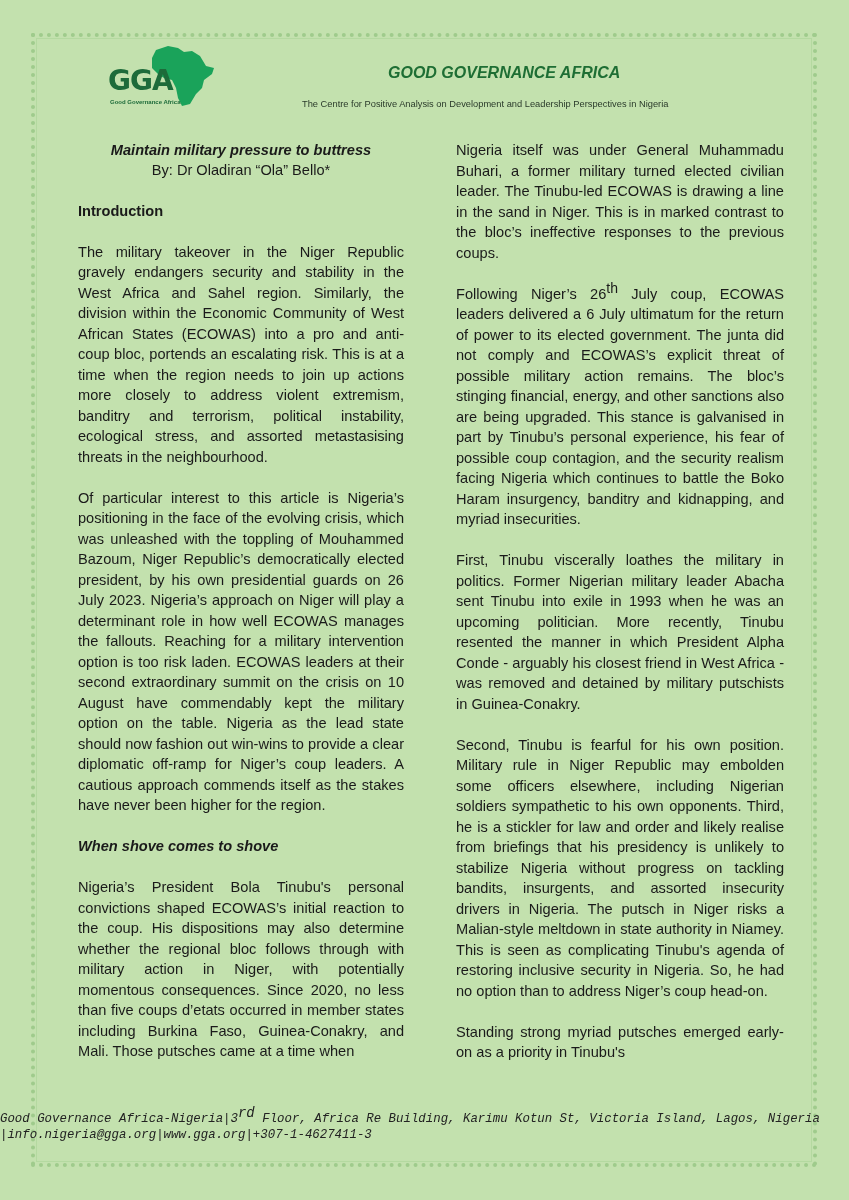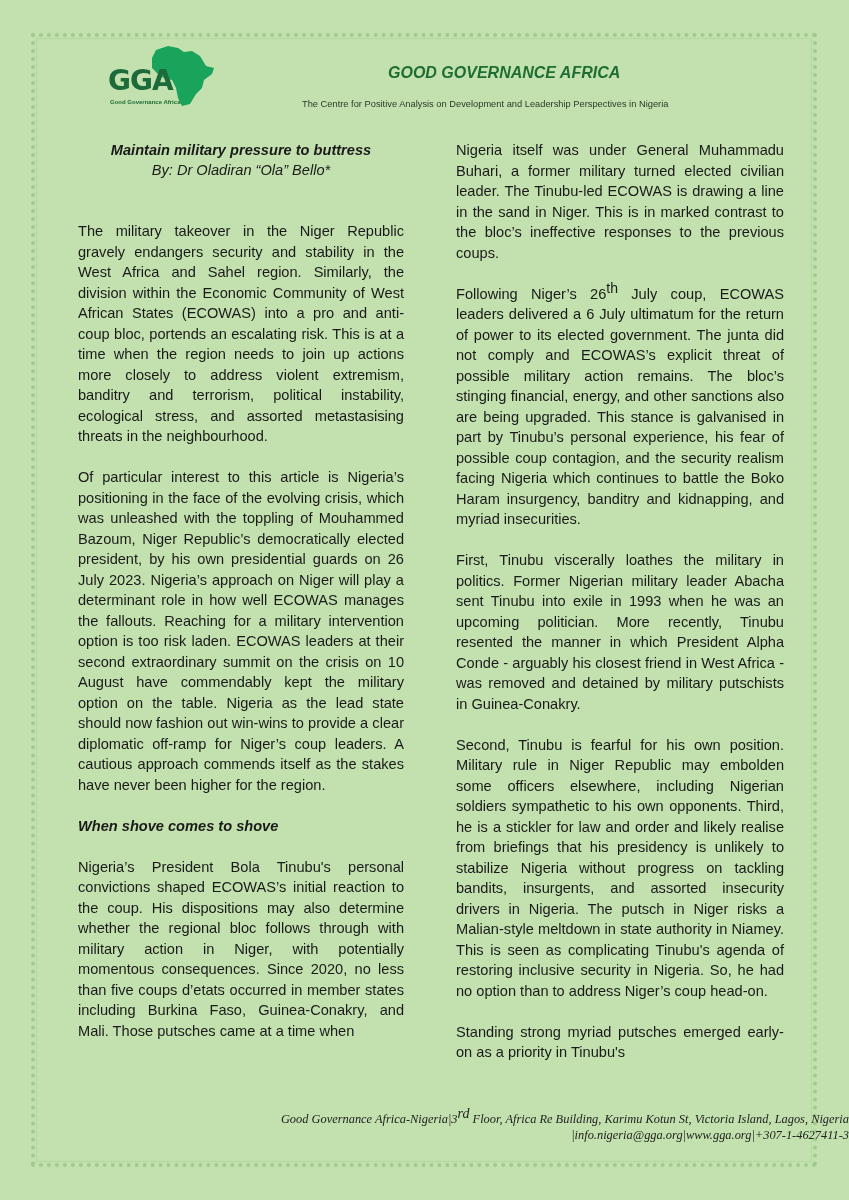--- a/index.html
+++ b/index.html
@@ -41,29 +41,29 @@
     position:absolute; top:120px;
     font-size:14.6px; line-height:20.5px;
     text-align:justify;
     margin-top:20px;
   }
   .col-left { left:78px; width:326px; }
   .col-right { left:456px; width:328px; }
   .article-title {
     text-align:center; font-weight:bold; font-style:italic; font-size:14.6px; line-height:20px;
   }
-  .byline { text-align:center; font-style:italic; font-size:14.6px; line-height:20px; }
+  .byline { text-align:center; font-size:14.6px; line-height:20px; }
   .section-heading { font-weight:bold; margin:0; }
   .section-heading.italic { font-style:italic; }
   p { margin:0; }
   .gap { height:20.5px; }
   sup { font-size:14px; line-height:0; }
   .footer {
-    position:absolute; left:0; top:1111px; width:849px; text-align:right;
-    font-family:Liberation Serif, serif; font-style:italic; font-size:12.4px; line-height:16px; color:#222;
+    position:absolute; left:0; top:1111px; width:849px; text-align:left;
+    font-family:Liberation Mono, monospace; font-style:italic; font-size:12.4px; line-height:16px; color:#222;
   }
 </style>
 </head>
 <body>
 
 <div class="page-border"></div>
 
 <div class="header">
   <div class="logo">
     <svg width="110" height="65" viewBox="0 0 110 65">
@@ -75,20 +75,21 @@
   <div class="org-title">GOOD GOVERNANCE AFRICA</div>
   <div class="org-tagline">The Centre for Positive Analysis on Development and Leadership Perspectives in Nigeria</div>
 </div>
 
 <div class="col col-left">
   <div class="article-title">
     <div>Maintain military pressure to buttress</div>
   </div>
   <div class="byline">By: Dr Oladiran “Ola” Bello*</div>
   <div class="gap"></div>
+  <p class="section-heading">Introduction</p>
   <div class="gap"></div>
   <p>The military takeover in the Niger Republic gravely endangers security and stability in the West Africa and Sahel region. Similarly, the division within the Economic Community of West African States (ECOWAS) into a pro and anti-coup bloc, portends an escalating risk. This is at a time when the region needs to join up actions more closely to address violent extremism, banditry and terrorism, political instability, ecological stress, and assorted metastasising threats in the neighbourhood.</p>
   <div class="gap"></div>
   <p>Of particular interest to this article is Nigeria’s positioning in the face of the evolving crisis, which was unleashed with the toppling of Mouhammed Bazoum, Niger Republic’s democratically elected president, by his own presidential guards on 26 July 2023. Nigeria’s approach on Niger will play a determinant role in how well ECOWAS manages the fallouts. Reaching for a military intervention option is too risk laden. ECOWAS leaders at their second extraordinary summit on the crisis on 10 August have commendably kept the military option on the table. Nigeria as the lead state should now fashion out win-wins to provide a clear diplomatic off-ramp for Niger’s coup leaders. A cautious approach commends itself as the stakes have never been higher for the region.</p>
   <div class="gap"></div>
   <p class="section-heading italic">When shove comes to shove</p>
   <div class="gap"></div>
   <p>Nigeria’s President Bola Tinubu's personal convictions shaped ECOWAS’s initial reaction to the coup. His dispositions may also determine whether the regional bloc follows through with military action in Niger, with potentially momentous consequences. Since 2020, no less than five coups d’etats occurred in member states including Burkina Faso, Guinea-Conakry, and Mali. Those putsches came at a time when</p>
 </div>
 

